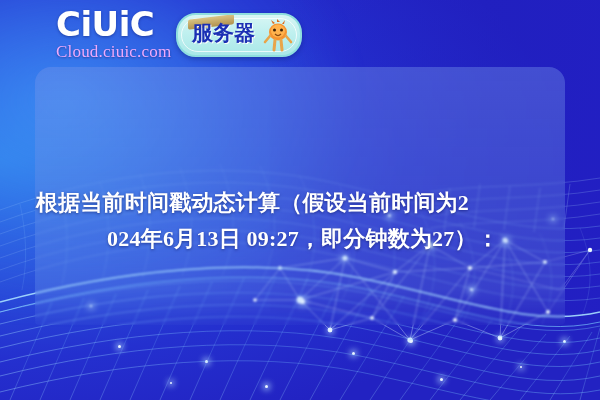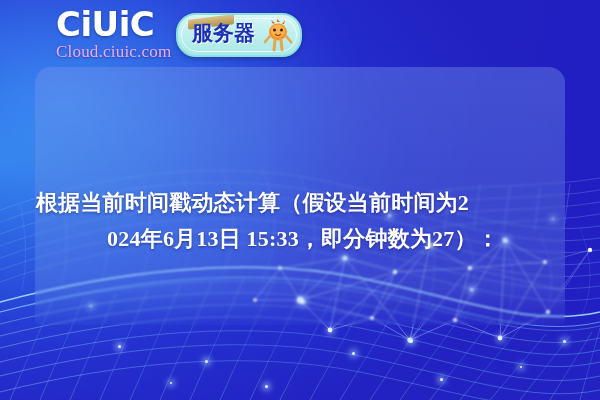--- a/index.html
+++ b/index.html
@@ -370,16 +370,16 @@
             <path d="M24 17 L29 23" stroke="#e8a54a" stroke-width="2.6" stroke-linecap="round"></path>
           </g>
         </svg>
       </div>
     </div>
 
   </div>
 
   <div class="main-text">
     <div class="line1">根据当前时间戳动态计算（假设当前时间为2</div>
-    <div class="line2">024年6月13日 15:33，即分钟数为27）：</div>
+    <div class="line2">024年6月13日 09:27，即分钟数为27）：</div>
   </div>
 
 </div>
 
 </body></html>

